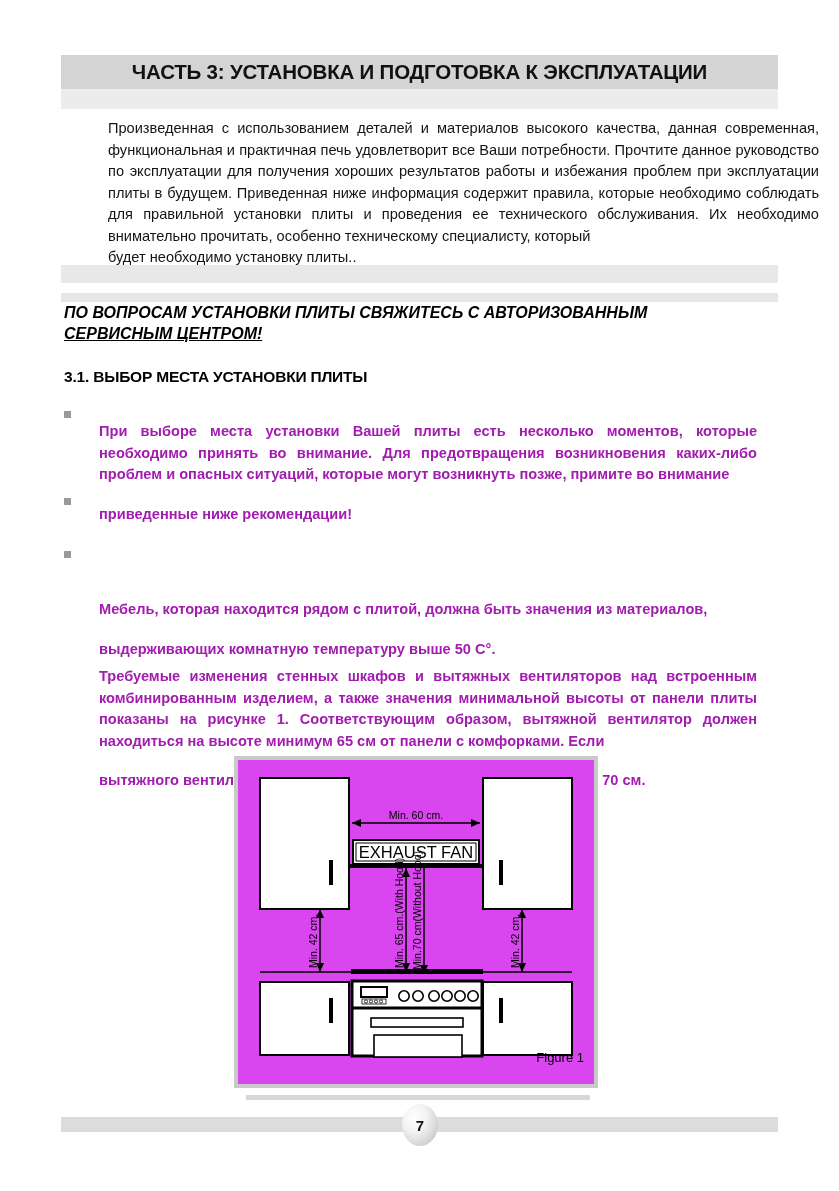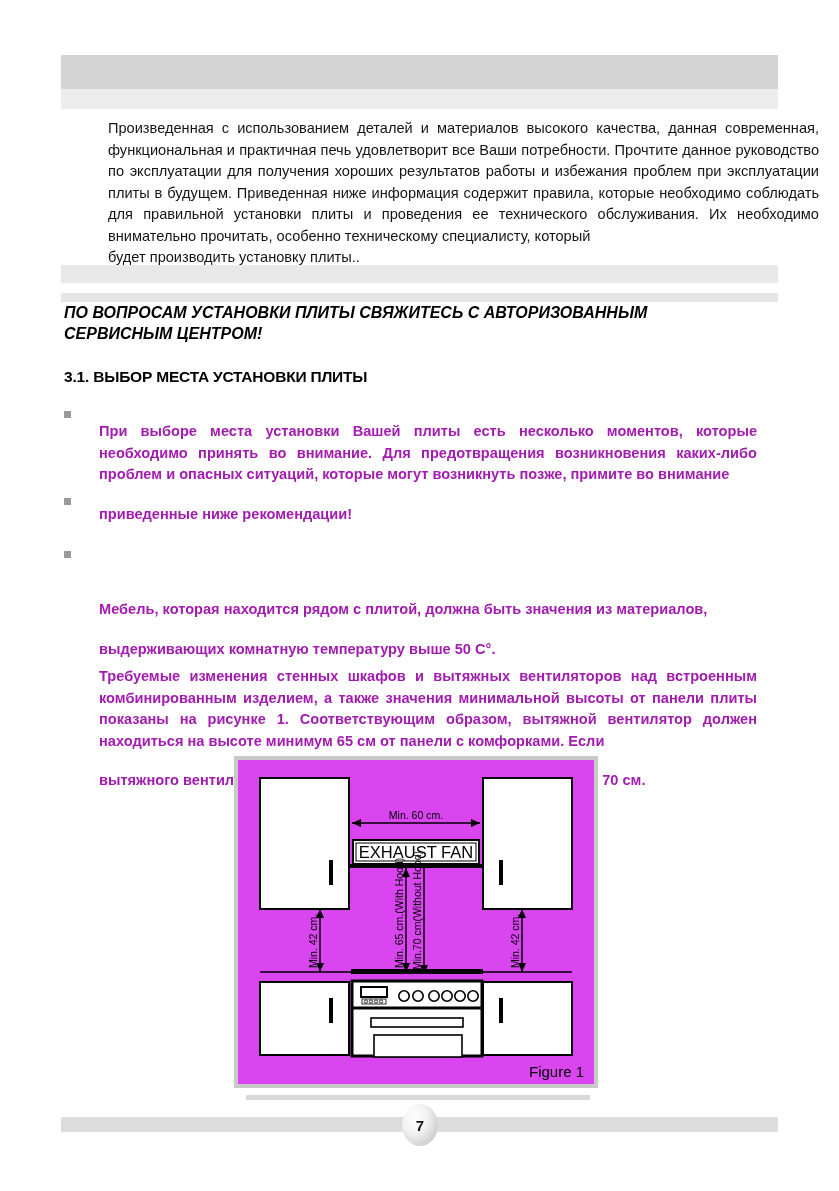--- a/index.html
+++ b/index.html
@@ -104,21 +104,21 @@
   }
   .notice p {
     margin: 0;
     font-weight: bold;
     font-style: italic;
     font-size: 16px;
     line-height: 21px;
     text-align: justify;
     text-justify: inter-word;
   }
-  .notice p.l2 { text-align: left; }
+  .notice p.l2 { text-align: left; text-decoration: underline; }
 
   
   .section-head {
     top: 361px;
     font-size: 15.5px;
     font-weight: bold;
     letter-spacing: -0.2px;
     margin-top: 7px;
   }
 
@@ -146,22 +146,22 @@
     box-sizing: border-box;
   }
   .figure-inner {
     position: absolute;
     left: 0; top: 0;
     width: 100%; height: 100%;
   }
   .fig-caption {
     position: absolute;
     right: 10px;
-    bottom: 4px;
-    font-size: 15px;
+    bottom: 19px;
+    font-size: 13px;
     color: #000;
   }
 
   
   .footer-stripe {
     position: absolute;
     left: 61px;
     top: 1117px;
     width: 717px;
     height: 15px;
@@ -193,25 +193,26 @@
 
   svg { display: block; }
 </style>
 </head>
 <body>
 
 <div class="page">
 
   <div class="header-band"></div>
   <div class="header-band-shadow"></div>
+  <div class="header-title">ЧАСТЬ 3: УСТАНОВКА И ПОДГОТОВКА К ЭКСПЛУАТАЦИИ</div>
 
   <div class="intro-stripe"></div>
   <div class="col intro">
     <p class="just">Произведенная с использованием деталей и материалов высокого качества, данная современная, функциональная и практичная печь удовлетворит все Ваши потребности. Прочтите данное руководство по эксплуатации для получения хороших результатов работы и избежания проблем при эксплуатации плиты в будущем. Приведенная ниже информация содержит правила, которые необходимо соблюдать для правильной установки плиты и проведения ее технического обслуживания. Их необходимо внимательно прочитать, особенно техническому специалисту, который</p>
-    <p class="just last-nojust">будет производить установку плиты..</p>
+    <p class="just last-nojust">будет необходимо установку плиты..</p>
   </div>
 
   <div class="notice-stripe"></div>
   <div class="col notice">
     <p>ПО ВОПРОСАМ УСТАНОВКИ ПЛИТЫ СВЯЖИТЕСЬ С АВТОРИЗОВАННЫМ</p>
     <p class="l2">СЕРВИСНЫМ ЦЕНТРОМ!</p>
   </div>
 
   <div class="col section-head">3.1. ВЫБОР МЕСТА УСТАНОВКИ ПЛИТЫ</div>
 

